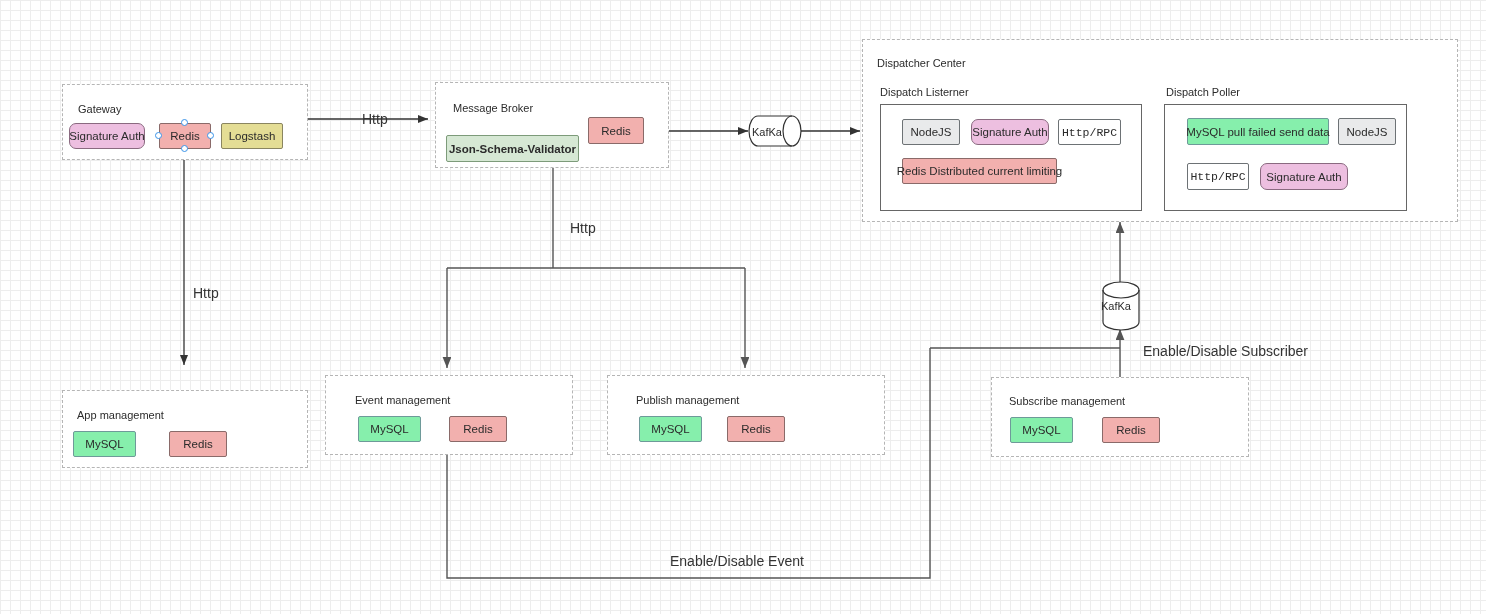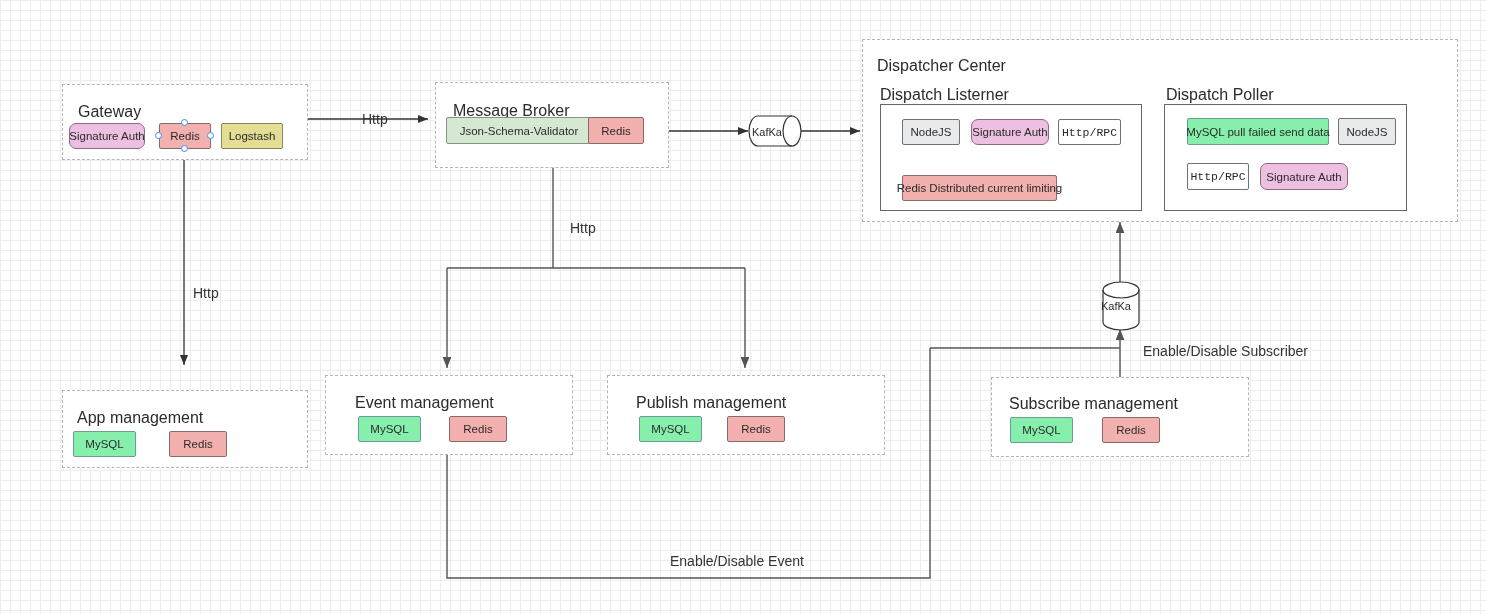--- a/index.html
+++ b/index.html
@@ -24,21 +24,21 @@
   svg.wires{position:absolute;left:0;top:0;width:1486px;height:614px;pointer-events:none;}
 
   .group{
     position:absolute;
     background:#ffffff;
     border:1px dashed #b5b5b5;
     box-sizing:border-box;
   }
   .group > .g-title{
     position:absolute;
-    font-size:16px;
+    font-size:11px;
     color:#2b2b2b;
     white-space:nowrap;
   }
   .solidgroup{
     position:absolute;
     background:#ffffff;
     border:1px solid #666666;
     box-sizing:border-box;
     padding-left:8px;
   }
@@ -127,33 +127,33 @@
     <div class="node n-yellow" style="left:158px;top:38px;width:62px;height:26px;">Logstash</div>
 
     <div class="handle" style="left:118px;top:34px;"></div>
     <div class="handle" style="left:118px;top:60px;"></div>
     <div class="handle" style="left:92px;top:47px;"></div>
     <div class="handle" style="left:144px;top:47px;"></div>
   </div>
 
   <div class="group" style="left:435px;top:82px;width:234px;height:86px;">
     <div class="g-title" style="left:17px;top:19px;">Message Broker</div>
-    <div class="node n-green" style="left:10px;top:34px;width:146px;height:27px;">Json-Schema-Validator</div>
+    <div class="node n-green" style="left:10px;top:52px;width:133px;height:27px;font-weight:bold;">Json-Schema-Validator</div>
     <div class="node n-red" style="left:152px;top:34px;width:56px;height:27px;">Redis</div>
   </div>
 
   <div class="group" style="left:862px;top:39px;width:596px;height:183px;">
     <div class="g-title" style="left:14px;top:17px;">Dispatcher Center</div>
 
     <div class="g-title" style="left:17px;top:46px;">Dispatch Listerner</div>
     <div class="solidgroup" style="left:17px;top:64px;width:262px;height:107px;">
       <div class="node n-grey" style="left:21px;top:14px;width:58px;height:26px;">NodeJS</div>
       <div class="node n-pink" style="left:90px;top:14px;width:78px;height:26px;">Signature Auth</div>
       <div class="node n-white" style="left:177px;top:14px;width:63px;height:26px;">Http/RPC</div>
-      <div class="node n-red" style="left:21px;top:70px;width:155px;height:26px;">Redis Distributed current limiting</div>
+      <div class="node n-red" style="left:21px;top:53px;width:155px;height:26px;">Redis Distributed current limiting</div>
     </div>
 
     <div class="g-title" style="left:303px;top:46px;">Dispatch Poller</div>
     <div class="solidgroup" style="left:301px;top:64px;width:243px;height:107px;">
       <div class="node n-teal" style="left:22px;top:13px;width:142px;height:27px;">MySQL pull failed send data</div>
       <div class="node n-grey" style="left:173px;top:13px;width:58px;height:27px;">NodeJS</div>
       <div class="node n-white" style="left:22px;top:58px;width:62px;height:27px;">Http/RPC</div>
       <div class="node n-pink" style="left:95px;top:58px;width:88px;height:27px;">Signature Auth</div>
     </div>
   </div>

